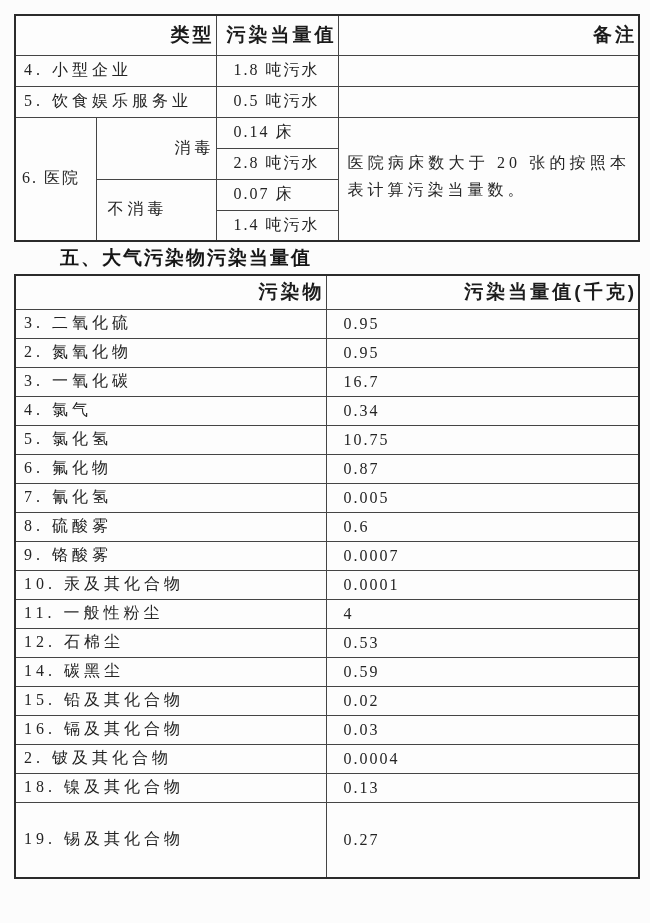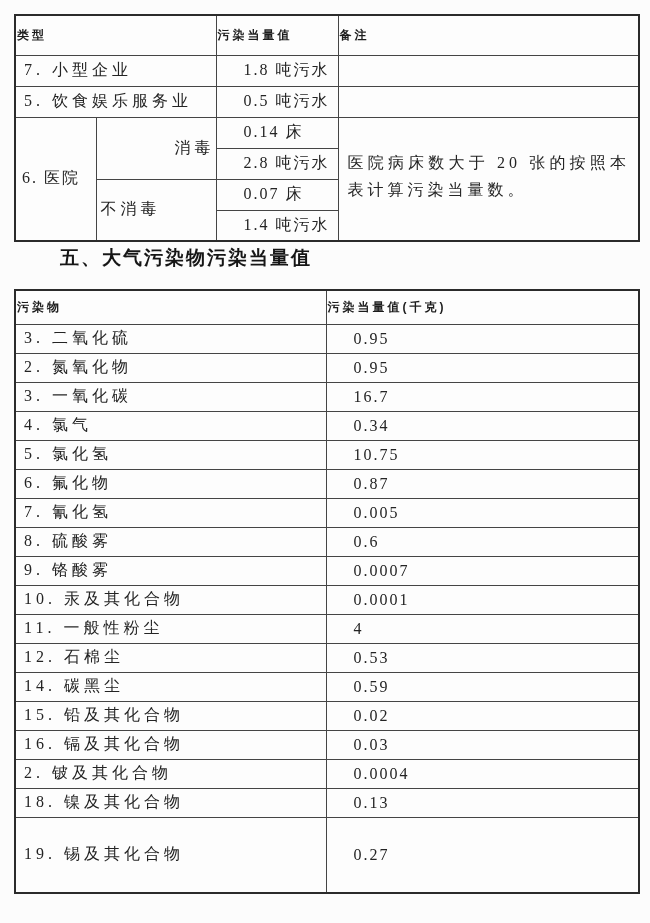--- a/index.html
+++ b/index.html
@@ -29,46 +29,46 @@
   }
   th, td {
     border: 1px solid #454545;
     vertical-align: middle;
     box-sizing: border-box;
     overflow: hidden;
   }
   th {
     font-family: "Liberation Sans", "DejaVu Sans", sans-serif;
     font-weight: bold;
-    font-size: 12px;
+    font-size: 19px;
     letter-spacing: 3px;
-    text-align: left;
+    text-align: right;
     color: #1c1c1c;
   }
   td.label {
     font-size: 16px;
     letter-spacing: 4px;
     text-align: left;
     padding-left: 8px;
   }
   td.value {
     font-size: 16px;
     letter-spacing: 2px;
     text-align: left;
-    padding-left: 27px;
+    padding-left: 17px;
   }
   td.remark {
     font-size: 16px;
     letter-spacing: 4px;
     text-align: justify;
     line-height: 1.7;
     padding: 2px 8px 8px 9px;
   }
   .section-title {
-    height: 47px;
+    height: 32px;
     line-height: 32px;
     padding-left: 46px;
     font-family: "Liberation Sans", "DejaVu Sans", sans-serif;
     font-weight: bold;
     font-size: 19px;
     letter-spacing: 2px;
     color: #161616;
     white-space: nowrap;
   }
   
@@ -92,40 +92,40 @@
       <col style="width:122px">
       <col style="width:301px">
     </colgroup>
     <tbody>
         <tr class="wt-head">
       <th colspan="2">类型</th>
       <th>污染当量值</th>
       <th>备注</th>
     </tr>
     <tr class="wt-row">
-      <td colspan="2" class="label">7. 小型企业</td>
+      <td colspan="2" class="label">4. 小型企业</td>
       <td class="value">1.8 吨污水</td>
       <td class="remark"></td>
     </tr>
     <tr class="wt-row">
       <td colspan="2" class="label">5. 饮食娱乐服务业</td>
       <td class="value">0.5 吨污水</td>
       <td class="remark"></td>
     </tr>
     <tr class="wt-sub">
       <td rowspan="4" class="label" style="padding-left:6px; letter-spacing:2px;margin-left:44px;">6. 医院</td>
       <td rowspan="2" class="label" style="padding-left:12px;text-align:right;">消毒</td>
       <td class="value">0.14 床</td>
       <td rowspan="4" class="remark">医院病床数大于 20 张的按照本表计算污染当量数。</td>
     </tr>
     <tr class="wt-sub">
       <td class="value">2.8 吨污水</td>
     </tr>
     <tr class="wt-sub">
-      <td rowspan="2" class="label" style="padding-left:4px;">不消毒</td>
+      <td rowspan="2" class="label" style="padding-left:11px;">不消毒</td>
       <td class="value">0.07 床</td>
     </tr>
     <tr class="wt-sub">
       <td class="value">1.4 吨污水</td>
     </tr>
   </tbody>
     </table>
 
   <div class="section-title">五、大气污染物污染当量值</div>
 

